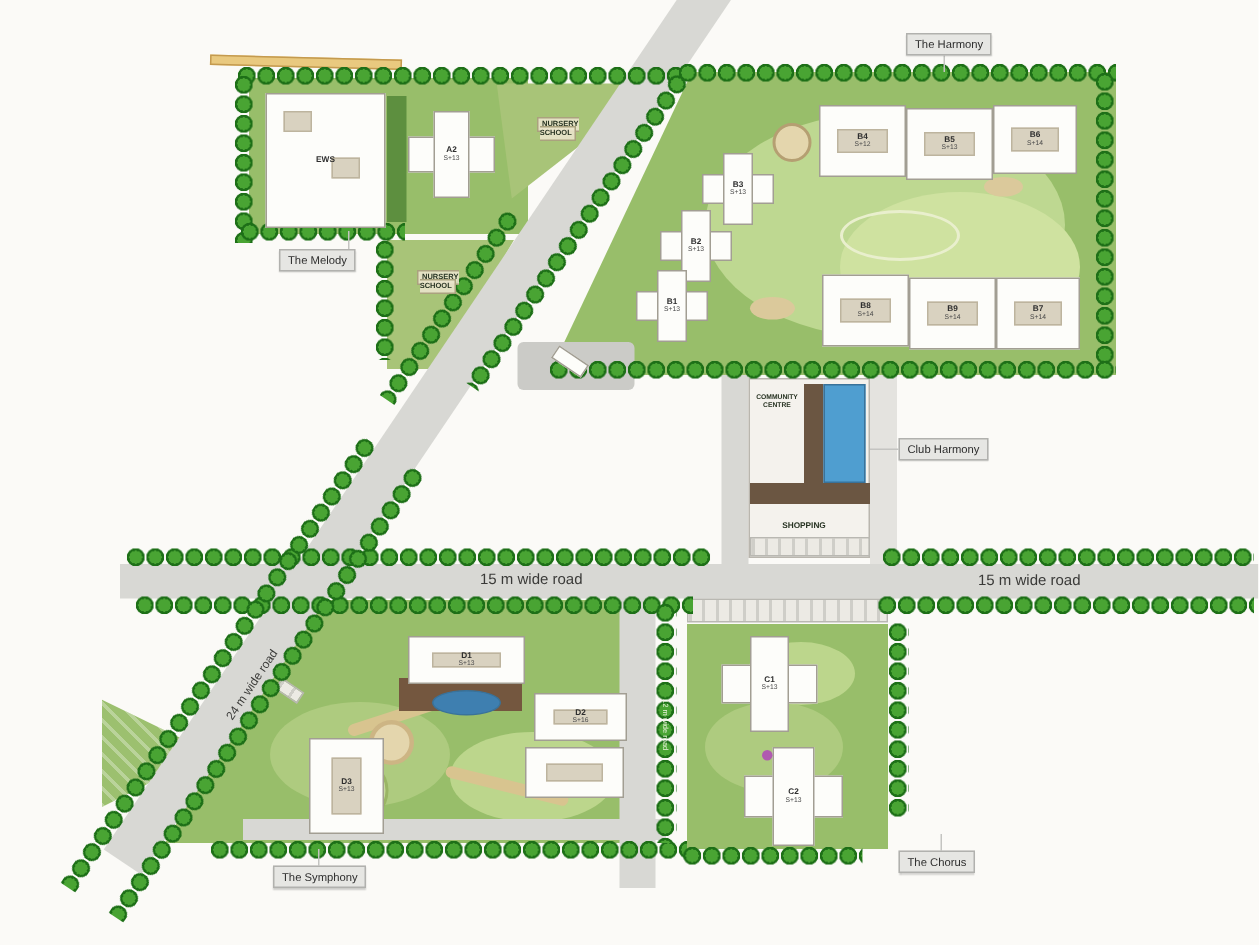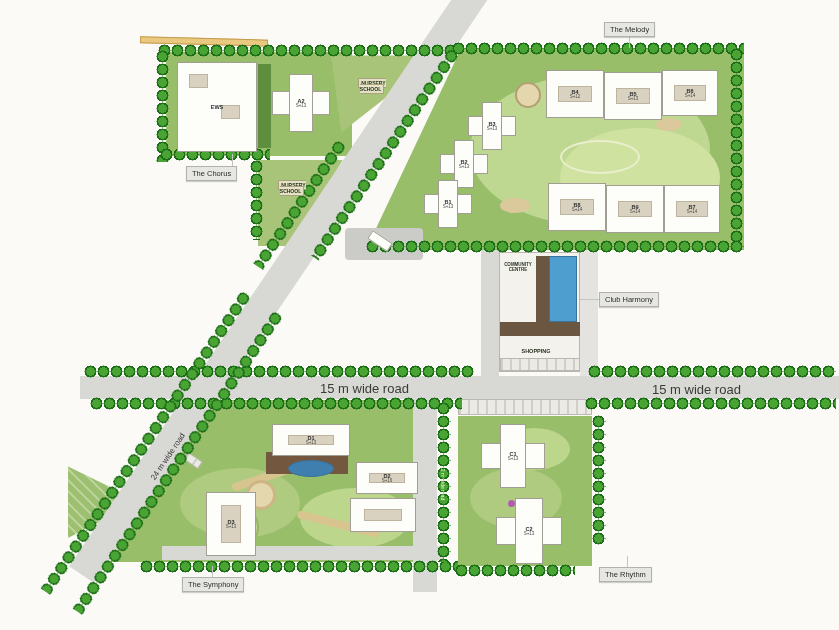--- a/index.html
+++ b/index.html
@@ -30,21 +30,21 @@
           border:1px solid #bdb49e;box-sizing:border-box;}
   .bl{position:absolute;left:0;right:0;top:50%;transform:translateY(-50%);
       text-align:center;z-index:6;pointer-events:none;}
   .bl .c{display:block;font-size:5.5px;font-weight:bold;color:#2e2e2e;line-height:1.1;}
   .bl .f{display:block;font-size:4.5px;color:#4a4a4a;line-height:1.05;}
   
   .tag{position:absolute;background:#e6e6e3;border:1px solid #b1b1ae;color:#2d2d2d;
        font-size:7.5px;padding:2px 5px;white-space:nowrap;z-index:20;
        box-shadow:0 1px 1px rgba(0,0,0,.18);}
   .lead{position:absolute;background:#c4c4c1;z-index:19;}
-  .rtext{position:absolute;font-size:13px;color:#3a3a38;z-index:15;white-space:nowrap;}
+  .rtext{position:absolute;font-size:10px;color:#3a3a38;z-index:15;white-space:nowrap;}
   .ftext{position:absolute;font-size:5px;font-weight:bold;color:#273322;z-index:7;
          line-height:1.2;text-align:center;}
   .badge{background:rgba(233,228,203,.9);padding:1px 2px;border:0.5px solid #aaa27e;}
   .pool{position:absolute;background:#4f9ed0;border:1px solid #39729a;z-index:6;box-sizing:border-box;}
   .deck{position:absolute;background:#6b5642;z-index:5;}
   .ring{position:absolute;border-radius:50%;box-sizing:border-box;z-index:3;}
 </style>
 </head>
 <body>
 
@@ -252,27 +252,27 @@
   <div class="ftext" style="left:272px;top:182px;width:40px;">
     <span class="badge">NURSERY SCHOOL</span>
   </div>
 
   <div class="rtext" style="left:320px;top:381px;">15 m wide road</div>
   <div class="rtext" style="left:652px;top:382px;">15 m wide road</div>
   <div class="rtext" style="left:130px;top:452px;width:76px;text-align:center;transform:rotate(-56deg);font-size:8px;">24 m wide road</div>
   <div class="rtext" style="left:446px;top:466px;width:64px;transform:rotate(90deg);transform-origin:left top;font-size:5px;color:#eaf3da;z-index:16;">12 m wide road</div>
 
   <div class="lead" style="left:629px;top:36px;width:1px;height:12px;"></div>
-  <div class="tag" style="left:604px;top:22px;">The Melody</div>
+  <div class="tag" style="left:604px;top:22px;">The Harmony</div>
 
   <div class="lead" style="left:232px;top:154px;width:1px;height:13px;"></div>
-  <div class="tag" style="left:186px;top:166px;">The Chorus</div>
+  <div class="tag" style="left:186px;top:166px;">The Melody</div>
 
   <div class="lead" style="left:580px;top:299px;width:19px;height:1px;"></div>
   <div class="tag" style="left:599px;top:292px;">Club Harmony</div>
 
   <div class="lead" style="left:212px;top:566px;width:1px;height:12px;"></div>
   <div class="tag" style="left:182px;top:577px;">The Symphony</div>
 
   <div class="lead" style="left:627px;top:556px;width:1px;height:12px;"></div>
-  <div class="tag" style="left:599px;top:567px;">The Rhythm</div>
+  <div class="tag" style="left:599px;top:567px;">The Chorus</div>
 
 </div>
 
 </body></html>

